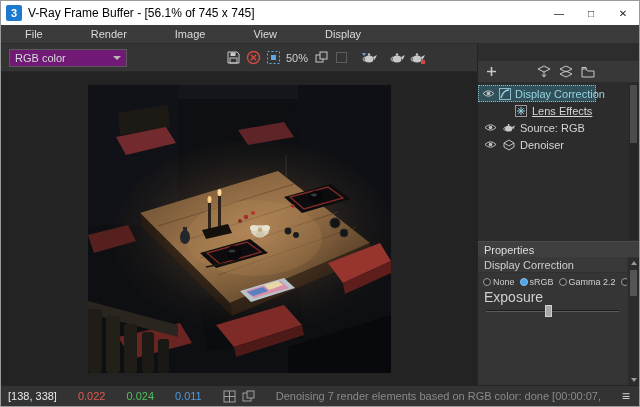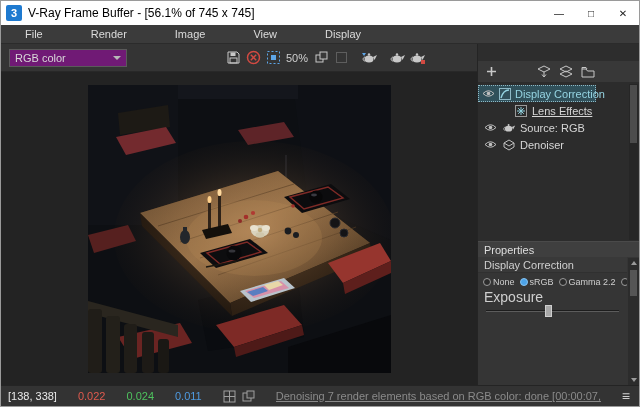--- a/index.html
+++ b/index.html
@@ -93,21 +93,21 @@
   .sb-up { border-left:3px solid transparent; border-right:3px solid transparent; border-bottom:4px solid #9a9a9a; }
   .sb-down { border-left:3px solid transparent; border-right:3px solid transparent; border-top:4px solid #9a9a9a; margin-top:auto; }
   .props-scrollbar .thumb { width:7px; height:26px; background:#555; margin-top:2px; }
 
   
   .statusbar { height:21px; background:#333; border-top:1px solid #242424; display:flex;
                align-items:center; padding:0 7px; gap:21px; flex:0 0 auto; font-size:11px; }
   .coords { color:#eaeaea; }
   .val-r { color:#e05a4e; } .val-g { color:#4ec25e; } .val-b { color:#4e9ae0; }
   .sb-icons { display:flex; gap:6px; align-items:center; }
-  .status-msg { flex:1; color:#8a8a8a; white-space:nowrap; overflow:hidden; text-overflow:clip;text-decoration:underline; }
+  .status-msg { flex:1; color:#8a8a8a; white-space:nowrap; overflow:hidden; text-overflow:clip; }
   .hamburger { color:#cfcfcf; font-size:14px; padding-right:2px; }
   svg { display:block; }
 </style>
 </head>
 <body>
 
 <div class="window">
 
   <div class="titlebar">
     <div class="app-icon">3</div>

